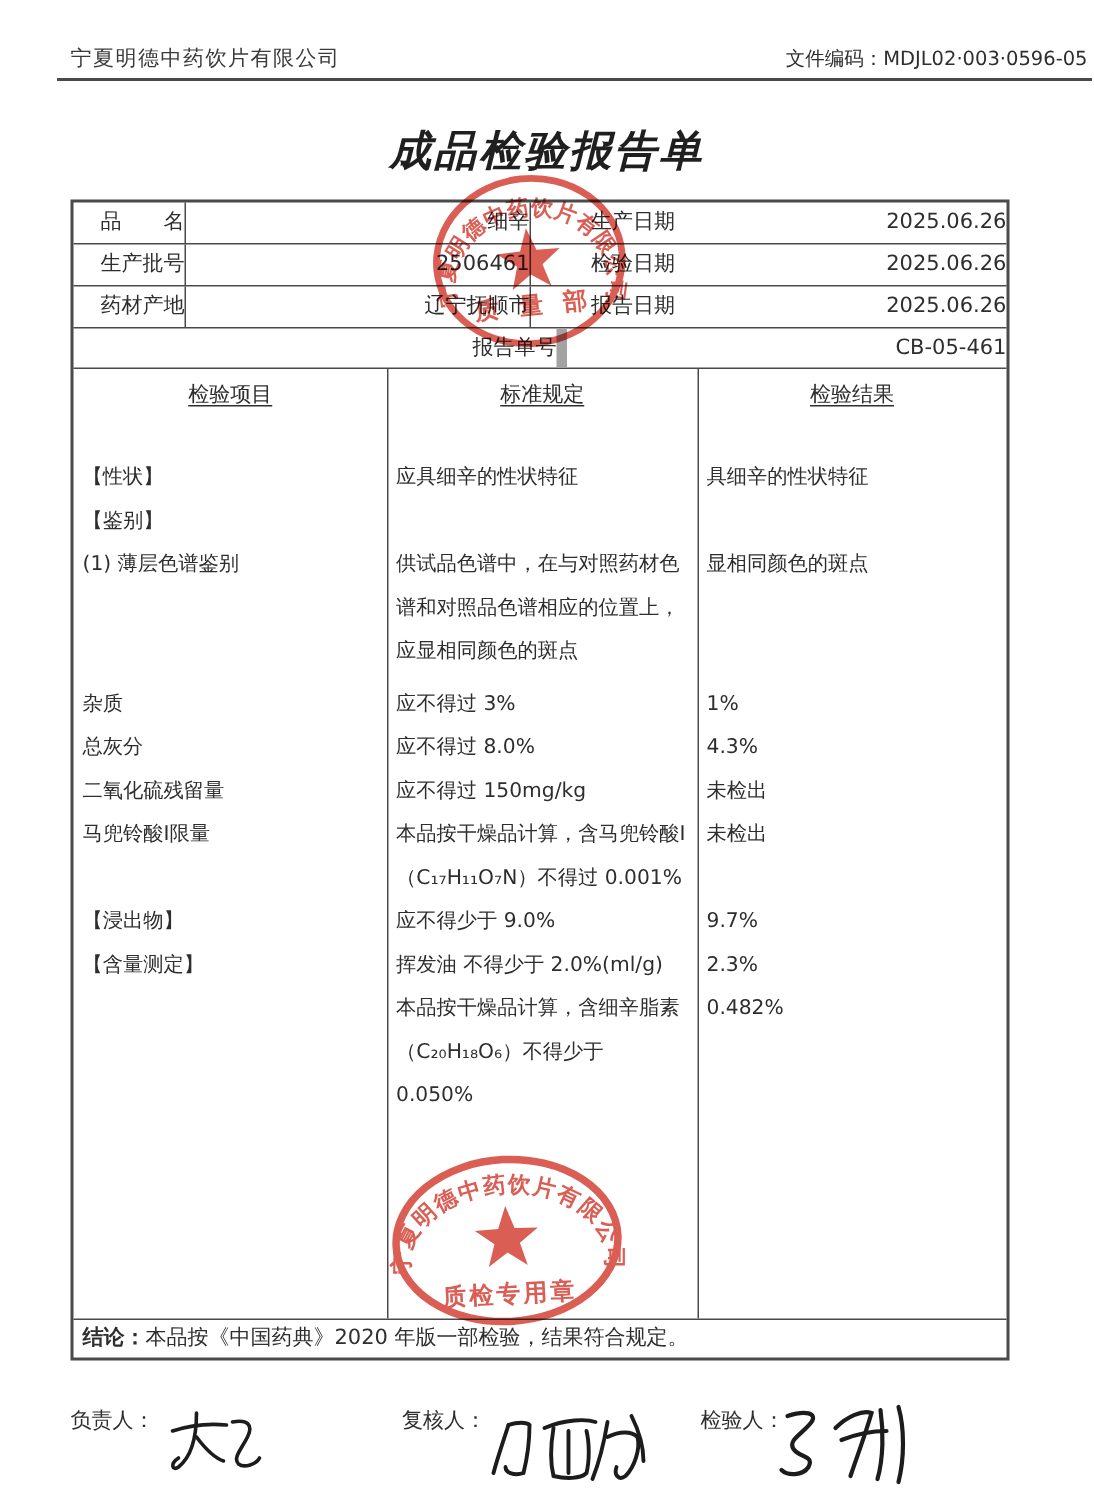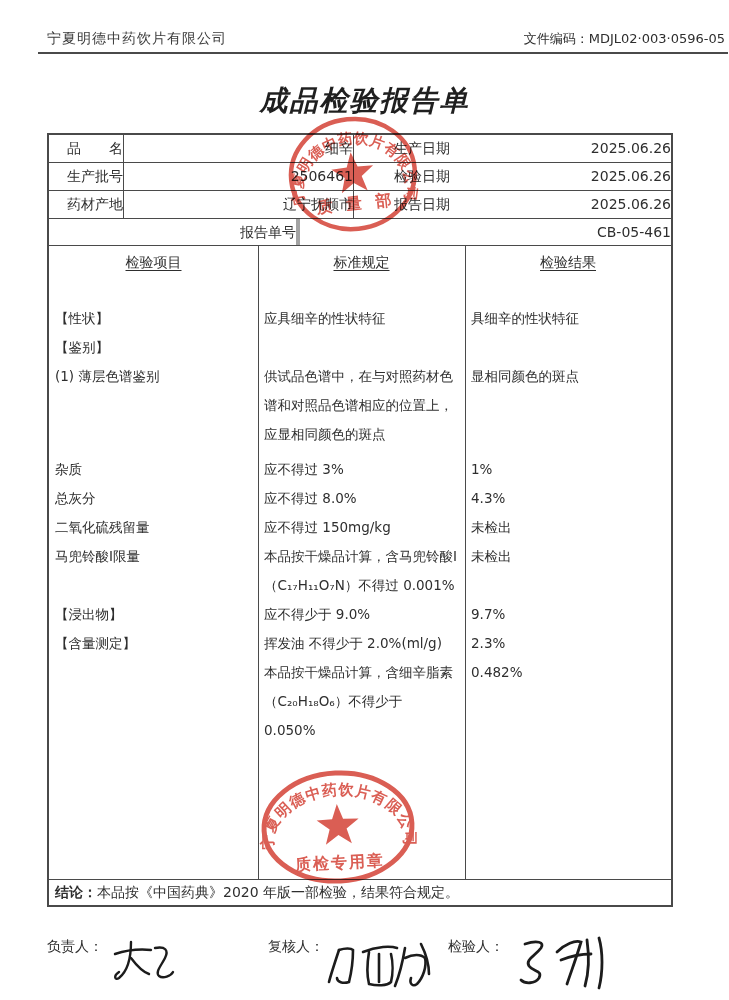--- a/index.html
+++ b/index.html
@@ -20,21 +20,21 @@
                   border:2px solid #4a4a4a; background:transparent; }
 
   
   .info-row { display:flex; height:28px; line-height:27px; font-size:14px; border-bottom:1px solid #4a4a4a; }
   .info-row:nth-child(4){ height:27px; }
   .ic { padding-left:6px; white-space:nowrap; overflow:hidden;text-align:right; }
   .ic-label  { width:75px;  border-right:1px solid #4a4a4a; }
   .ic-value  { width:230px; border-right:1px solid #4a4a4a; }
   .ic-label2 { width:96px;  padding-left:9px; }
   .ic-value2 { flex:1; padding-left:35px; }
-  .ic-label-wide { width:251px; border-right:4px solid #a3a3a3; }
+  .ic-label-wide { width:329px; border-right:7px solid #a3a3a3; }
   .ic-value-wide { flex:1; padding-left:4px; }
 
   
   .detail-section { position:relative; }
   .vline { position:absolute; top:0; bottom:0; width:1px; background:#4a4a4a; }
   .vline-1 { left:209px; }
   .vline-2 { left:416px; }
 
   .head-row { display:flex; height:34px; align-items:center; font-size:14px; }
   .head-cell { text-align:center; text-decoration:underline; text-underline-offset:3px; }
@@ -46,21 +46,21 @@
   .dc-item { width:209px; min-height:29px; }
   .dc-std  { width:207px; padding-right:8px; }
   .dc-res  { flex:1; }
   .gap-top { margin-top:6px; }
 
   .concl-row { border-top:1px solid #4a4a4a; height:26px; line-height:25px; font-size:14px; padding-left:6px; white-space:nowrap; }
   .concl-label { font-weight:bold; }
 
   .sign-bar { position:absolute; left:47px; top:938px; width:626px; font-size:14px; }
   .sign-group { position:absolute; top:0; white-space:nowrap; }
-  .sg-1 { left:0; } .sg-2 { left:221px; } .sg-3 { left:401px; }
+  .sg-1 { left:0; } .sg-2 { left:221px; } .sg-3 { left:420px; }
   .sig-svg { position:absolute; }
 
   
   .stamp { position:absolute; opacity:0.82; mix-blend-mode:multiply; pointer-events:none; }
   .stamp-top    { left:285px; top:114px; transform:rotate(-6deg); }
   .stamp-bottom { left:258px; top:768px; transform:rotate(-3deg); }
 </style>
 </head>
 <body>
 

